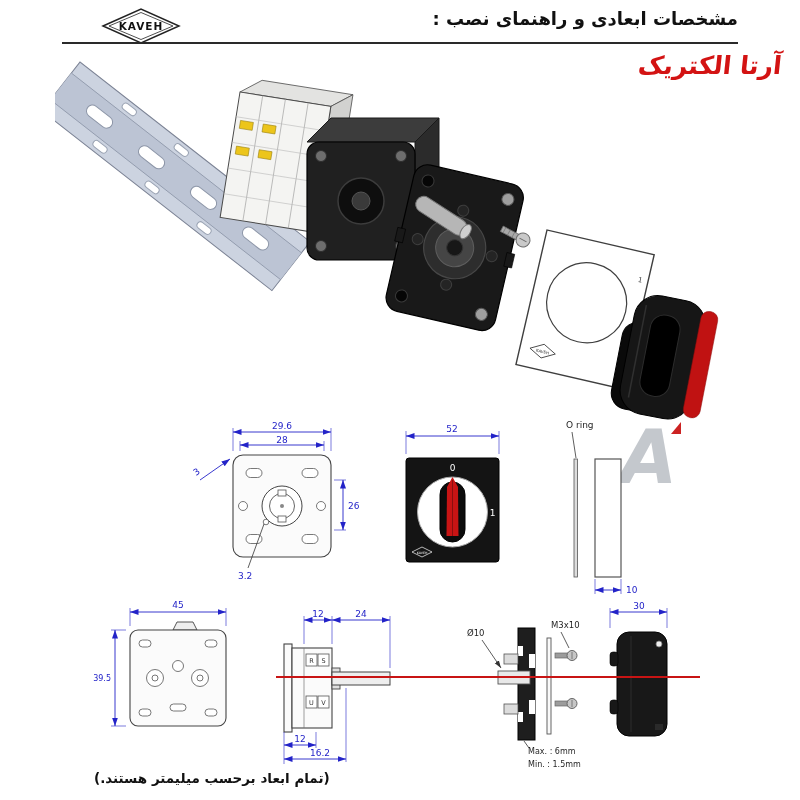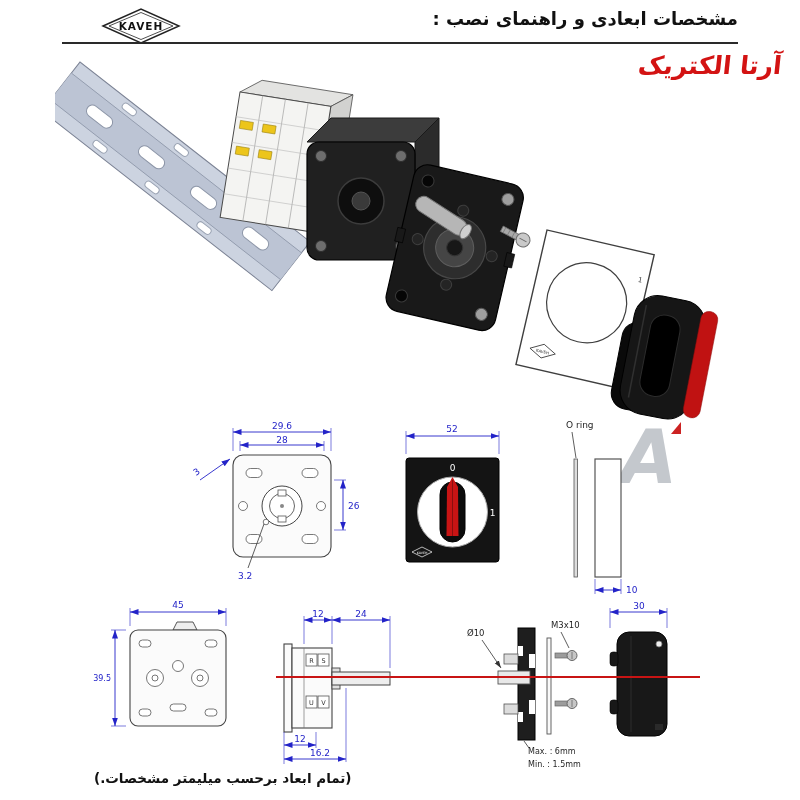--- a/index.html
+++ b/index.html
@@ -329,15 +329,15 @@
     <line x1="155" y1="16" x2="212" y2="16" class="dline" marker-start="url(#dimS)" marker-end="url(#dimE)"></line>
     <text x="184" y="13" text-anchor="middle" class="dim">30</text>
 
     <line x1="69" y1="145" x2="74" y2="152" class="ldr"></line>
     <text x="73" y="158" class="lbl" style="font-size:8px">Max. : 6mm</text>
     <text x="73" y="171" class="lbl" style="font-size:8px">Min. : 1.5mm</text>
   </svg>
 
   <div id="centerline" class="abs"></div>
 
-  <div id="footnote" class="abs">(تمام ابعاد برحسب میلیمتر مشخصات.)</div>
+  <div id="footnote" class="abs">(تمام ابعاد برحسب میلیمتر هستند.)</div>
 
 </div>
 
 </body></html>

